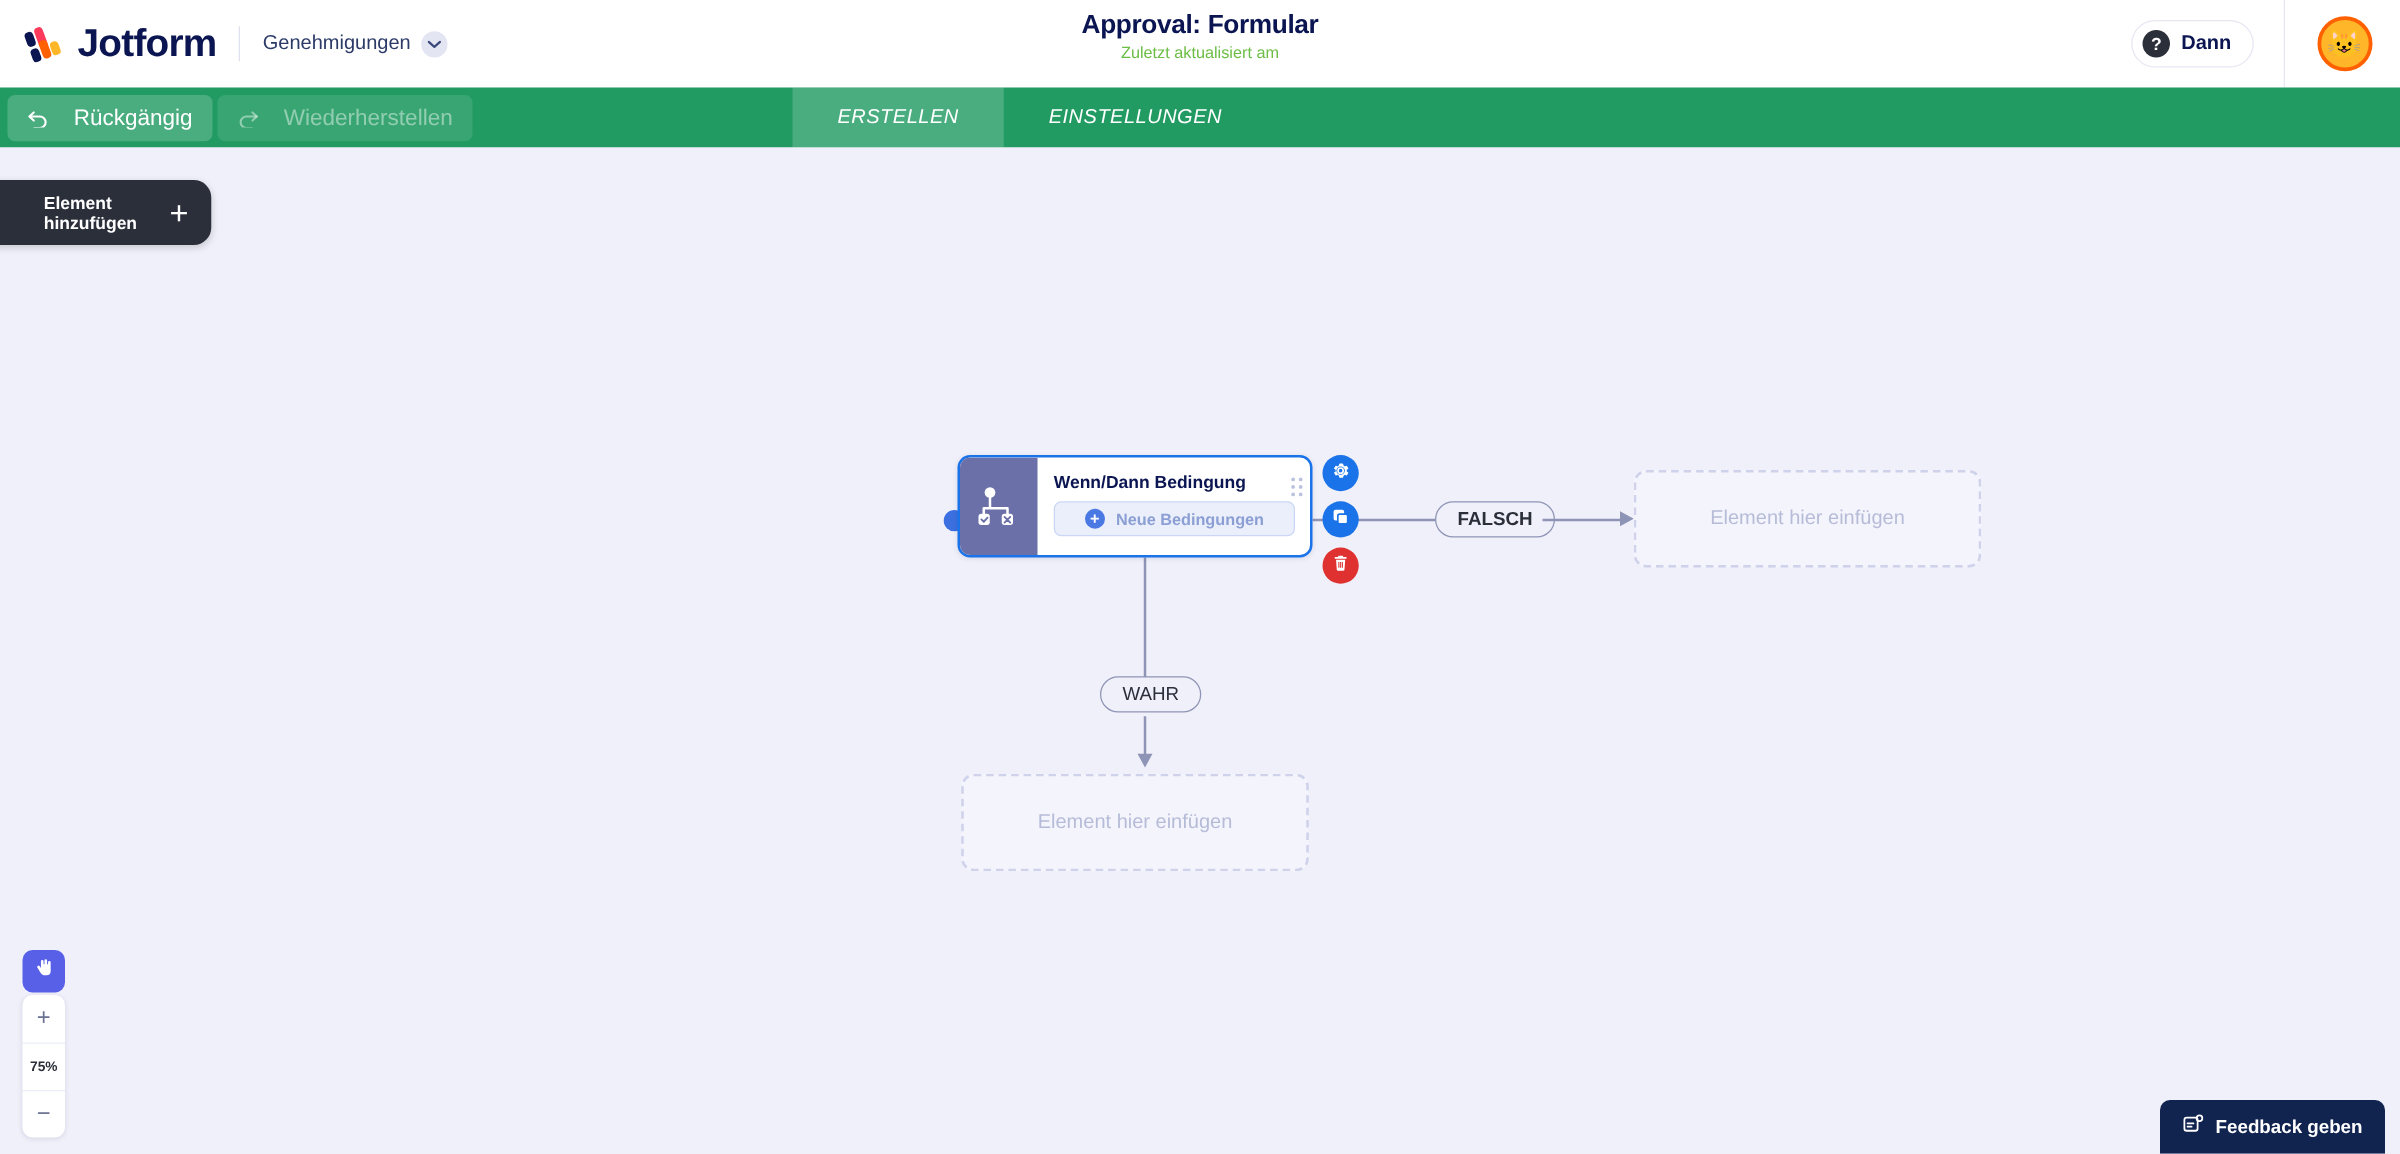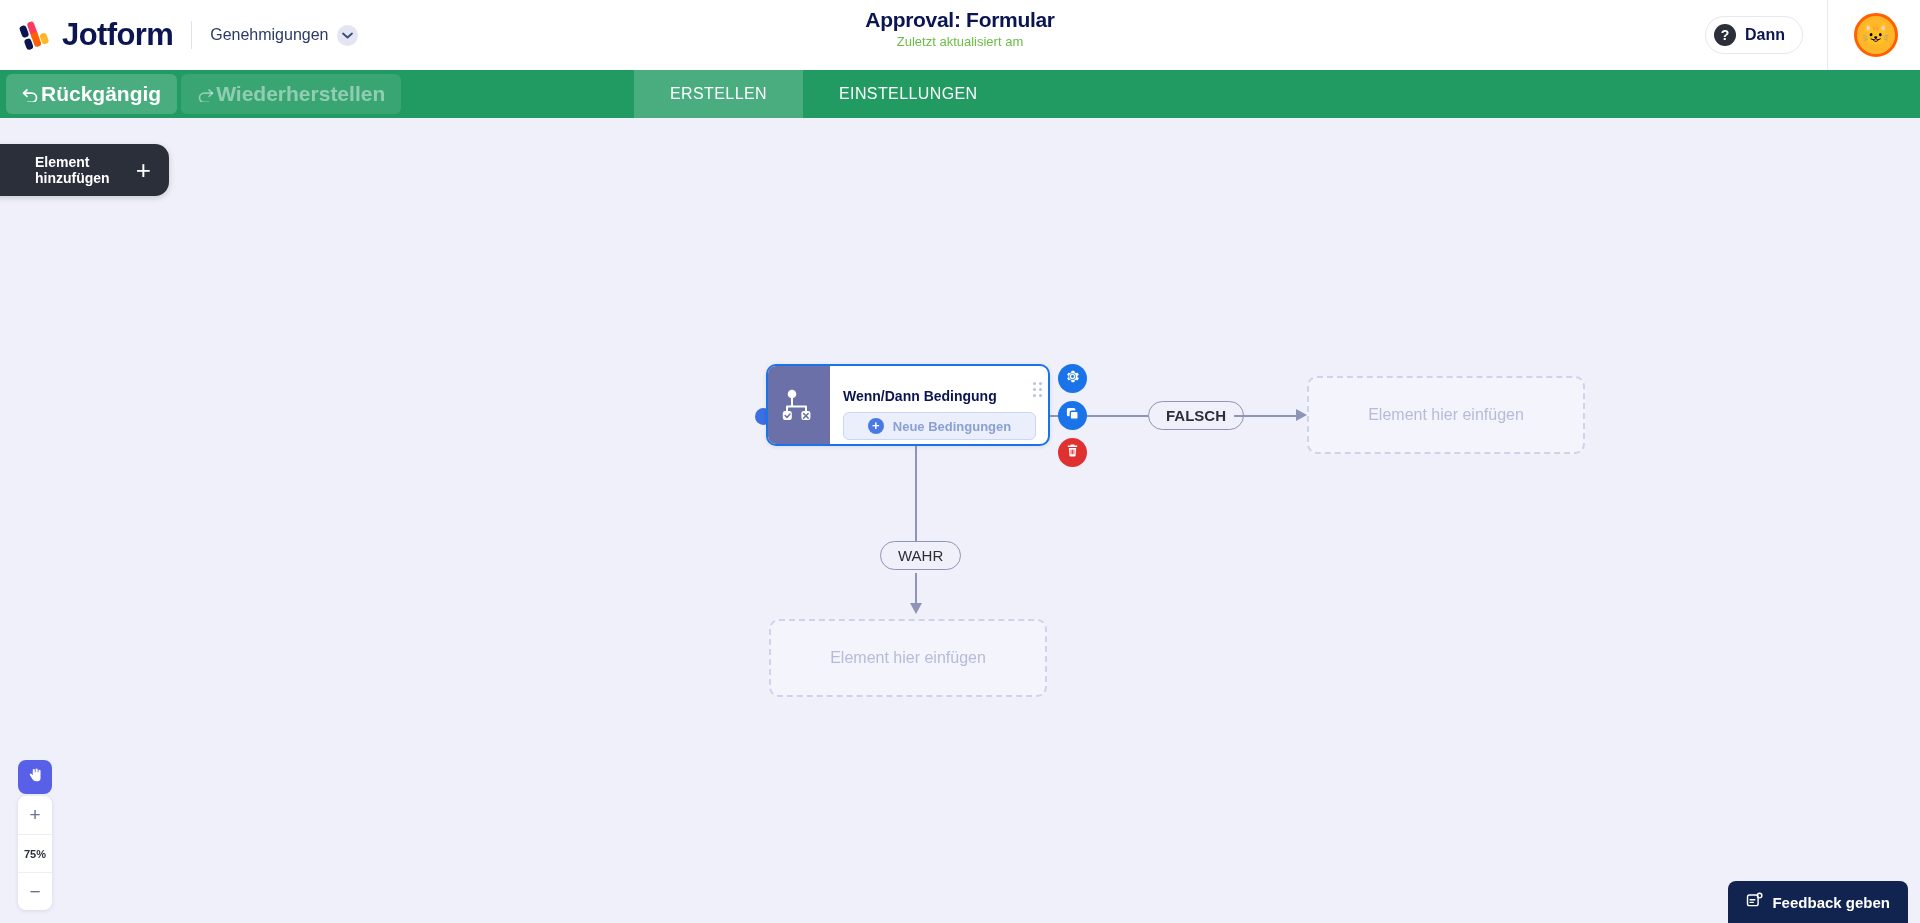--- a/index.html
+++ b/index.html
@@ -71,32 +71,32 @@
     font-size: 22px; margin-right: 22px; cursor: pointer; overflow: hidden;
   }
 
   
   .toolbar {
     height: 48px; background: #229b63; display: flex; align-items: stretch;
     position: relative;
   }
   .undo-group { display: flex; align-items: center; gap: 4px; padding-left: 6px; }
   .tb-btn {
-    display: flex; align-items: center; gap: 2px;
+    display: flex; align-items: center; gap: 20px;
     padding: 8px 16px; border-radius: 6px; cursor: pointer;
     background: rgba(255,255,255,0.18); color: #ffffff;
-    font-size: 21px; font-weight: bold;
+    font-size: 18px; font-weight: normal;
   }
   .tb-btn.disabled { background: rgba(255,255,255,0.10); color: rgba(255,255,255,0.45); cursor: default; }
   .tb-btn svg { display: block; }
 
   .tabs { position: absolute; left: 634px; top: 0; bottom: 0; display: flex; }
   .tab {
     display: flex; align-items: center; padding: 0 36px;
-    color: #ffffff; font-size: 16px; letter-spacing: 0.4px; cursor: pointer;
+    color: #ffffff; font-size: 16px; letter-spacing: 0.4px; cursor: pointer; font-style: italic;
   }
   .tab.active { background: rgba(255,255,255,0.18); font-weight: normal; }
 
   
   .canvas { position: relative; width: 1920px; height: 805px; background: #f0f0fa; }
 
   .add-element-btn {
     position: absolute; left: -14px; top: 26px;
     background: #2b2f3a; color: #fff;
     border-radius: 14px; padding: 10px 18px 10px 32px;
@@ -111,21 +111,21 @@
     position: absolute; left: 766px; top: 246px;
     width: 284px; height: 82px;
     background: #ffffff; border: 2px solid #1a73e8;
     border-radius: 10px; display: flex; overflow: hidden;
     box-shadow: 0 1px 4px rgba(30,40,90,0.10);
   }
   .node-icon-panel {
     width: 62px; background: #6b71a8;
     display: flex; align-items: center; justify-content: center;
   }
-  .node-body { flex: 1; padding: 22px 12px 10px 13px; position: relative; }
+  .node-body { flex: 1; padding: 11px 12px 10px 13px; position: relative; }
   .node-title { font-size: 14px; font-weight: bold; color: #0a1551; }
   .new-cond-btn {
     margin-top: 8px; height: 28px; border-radius: 6px;
     background: #eaeffb; border: 1px solid #c9d6f5;
     display: flex; align-items: center; justify-content: center; gap: 9px;
     cursor: pointer;
   }
   .new-cond-icon {
     width: 16px; height: 16px; border-radius: 50%; background: #4a79e3;
     color: #fff; font-size: 13px; line-height: 15px; text-align: center; font-weight: bold;

